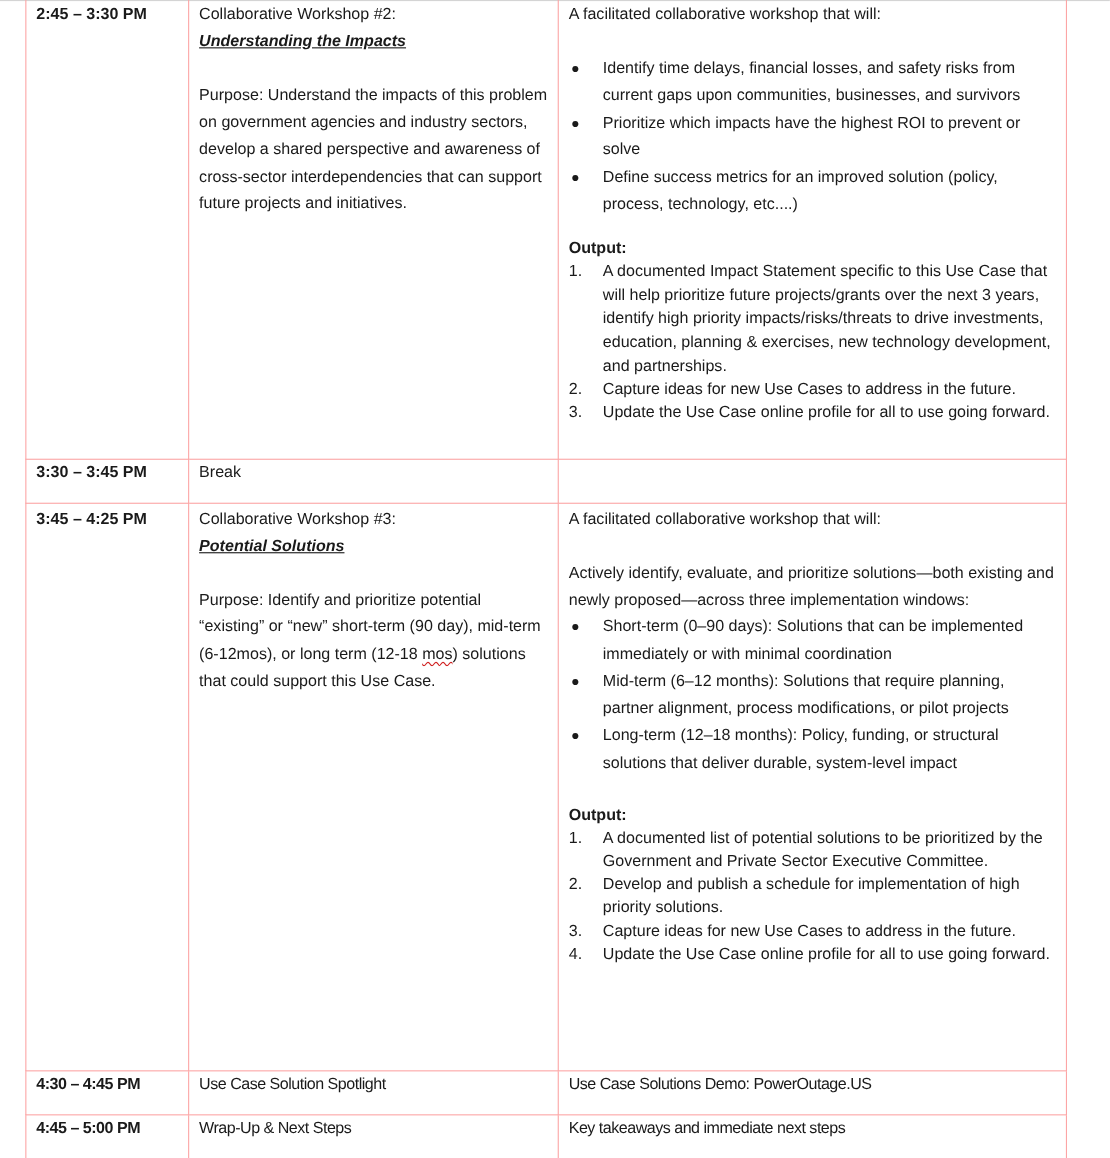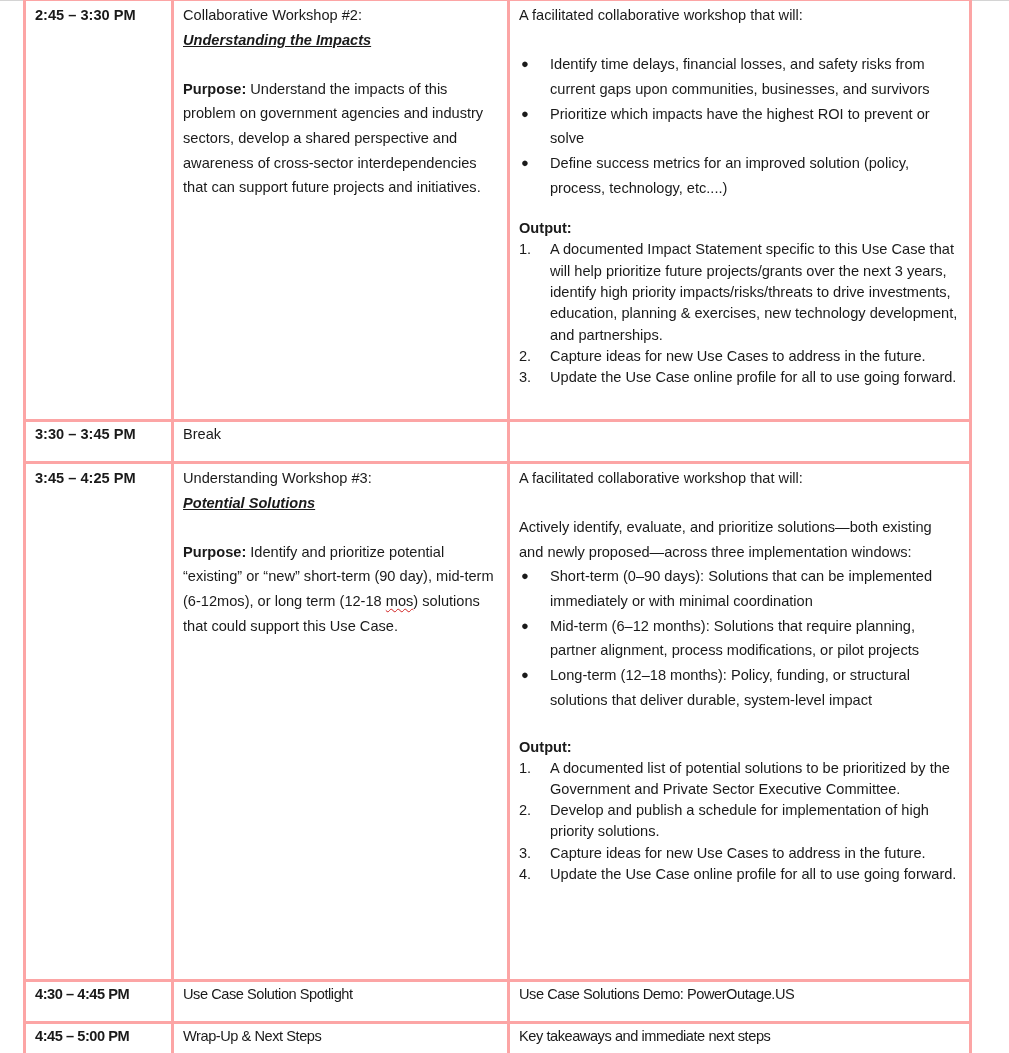--- a/index.html
+++ b/index.html
@@ -24,42 +24,42 @@
   }
   table.agenda {
     position: absolute;
     left: 23px;
     top: -2px;
     border-collapse: collapse;
     table-layout: fixed;
     width: 946px;
   }
   table.agenda td {
-    border: 3px solid #fca5a5;
+    border: 1px solid #fca5a5;
     vertical-align: top;
     padding: 2px 9px 0 9px;
     line-height: 24.6px;
     margin-top: 37px;
   }
   col.c1 { width: 148px; }
   col.c2 { width: 336px; }
   col.c3 { width: 462px; }
 
   .time {
     font-weight: bold;
     white-space: nowrap;
   }
   .title { font-weight: normal; }
   .subtitle {
     font-weight: bold;
     font-style: italic;
     text-decoration: underline;
   }
   .gap { height: 24.6px; }
-  .purpose-label { font-weight: bold; }
+  .purpose-label { font-weight: normal; }
   .spell {
     text-decoration: underline wavy #d02020;
     text-decoration-thickness: 1px;
     text-underline-offset: 2px;
   }
   ul.bullets {
     list-style: none;
     margin: 0; padding: 0;
   }
   ul.bullets li {
@@ -157,21 +157,21 @@
     <td>
       <span></span>
     </td>
   </tr>
 
   <tr class="row-ws3">
     <td>
       <span class="time">3:45 – 4:25 PM</span>
     </td>
     <td>
-      <div class="title">Understanding Workshop #3:</div>
+      <div class="title">Collaborative Workshop #3:</div>
       <div><span class="subtitle">Potential Solutions</span></div>
       <div class="gap"></div>
       <div><span class="purpose-label">Purpose:</span><span> Identify and prioritize potential “existing” or “new” short-term (90 day), mid-term (6-12mos), or long term (12-18 </span><span class="spell">mos</span><span>) solutions that could support this Use Case.</span></div>
     </td>
     <td>
       <div>A facilitated collaborative workshop that will:</div>
       <div class="gap"></div>
       <div>Actively identify, evaluate, and prioritize solutions—both existing and newly proposed—across three implementation windows:</div>
       <ul class="bullets">
         <li><span class="dot">●</span><span class="bold">Short-term (0–90 days):</span><span> Solutions that can be implemented immediately or with minimal coordination</span></li>

